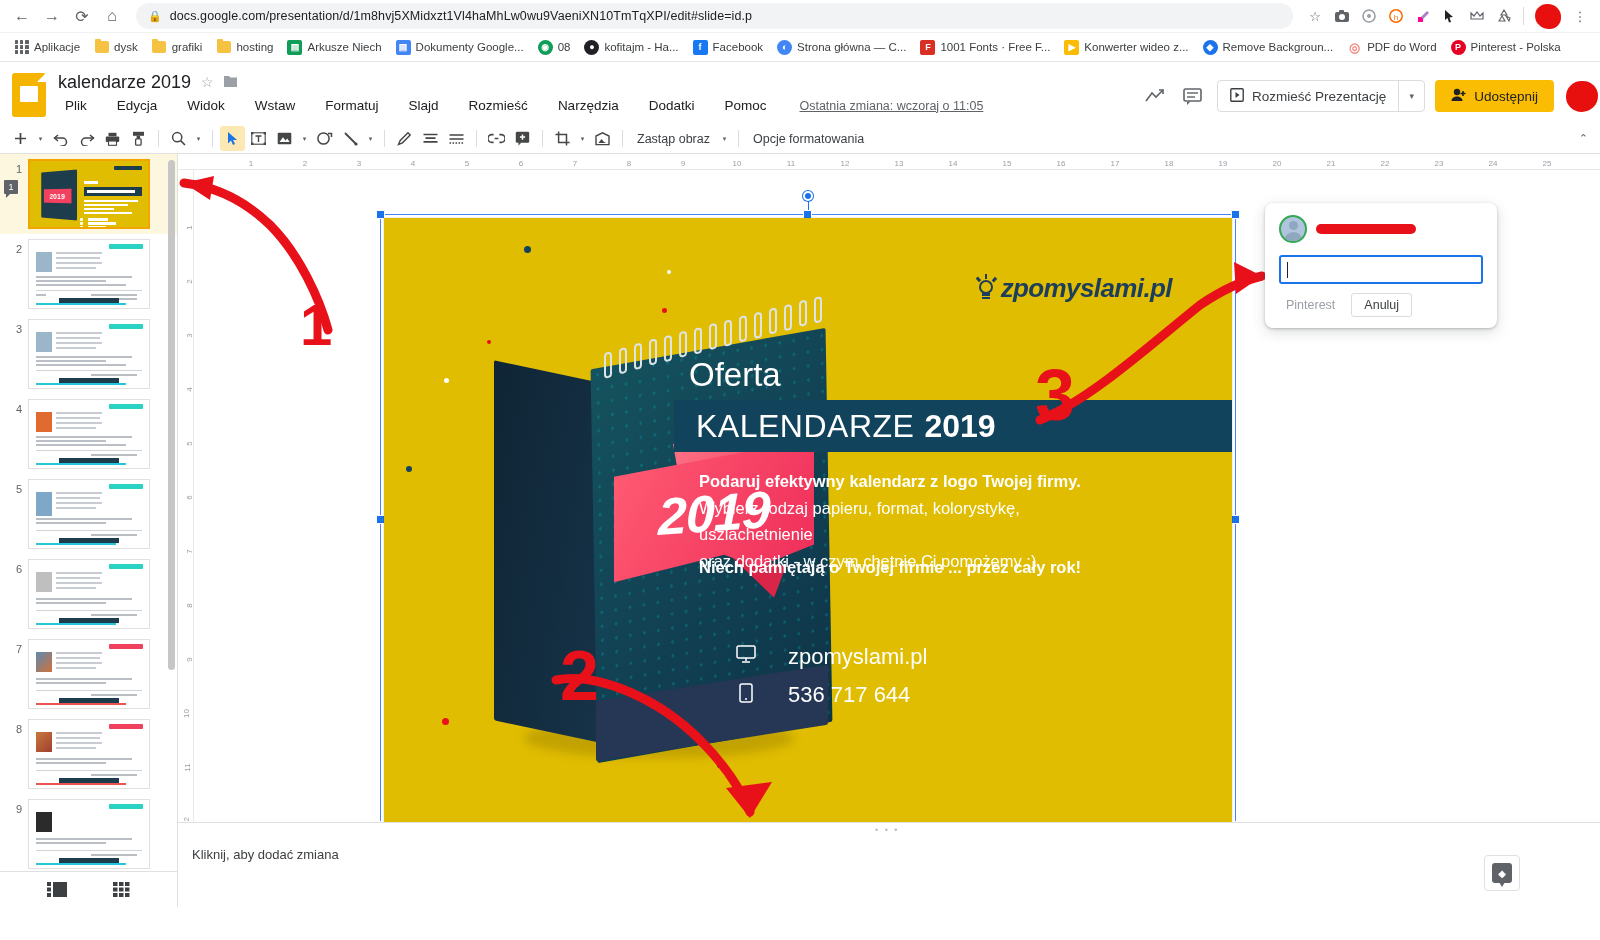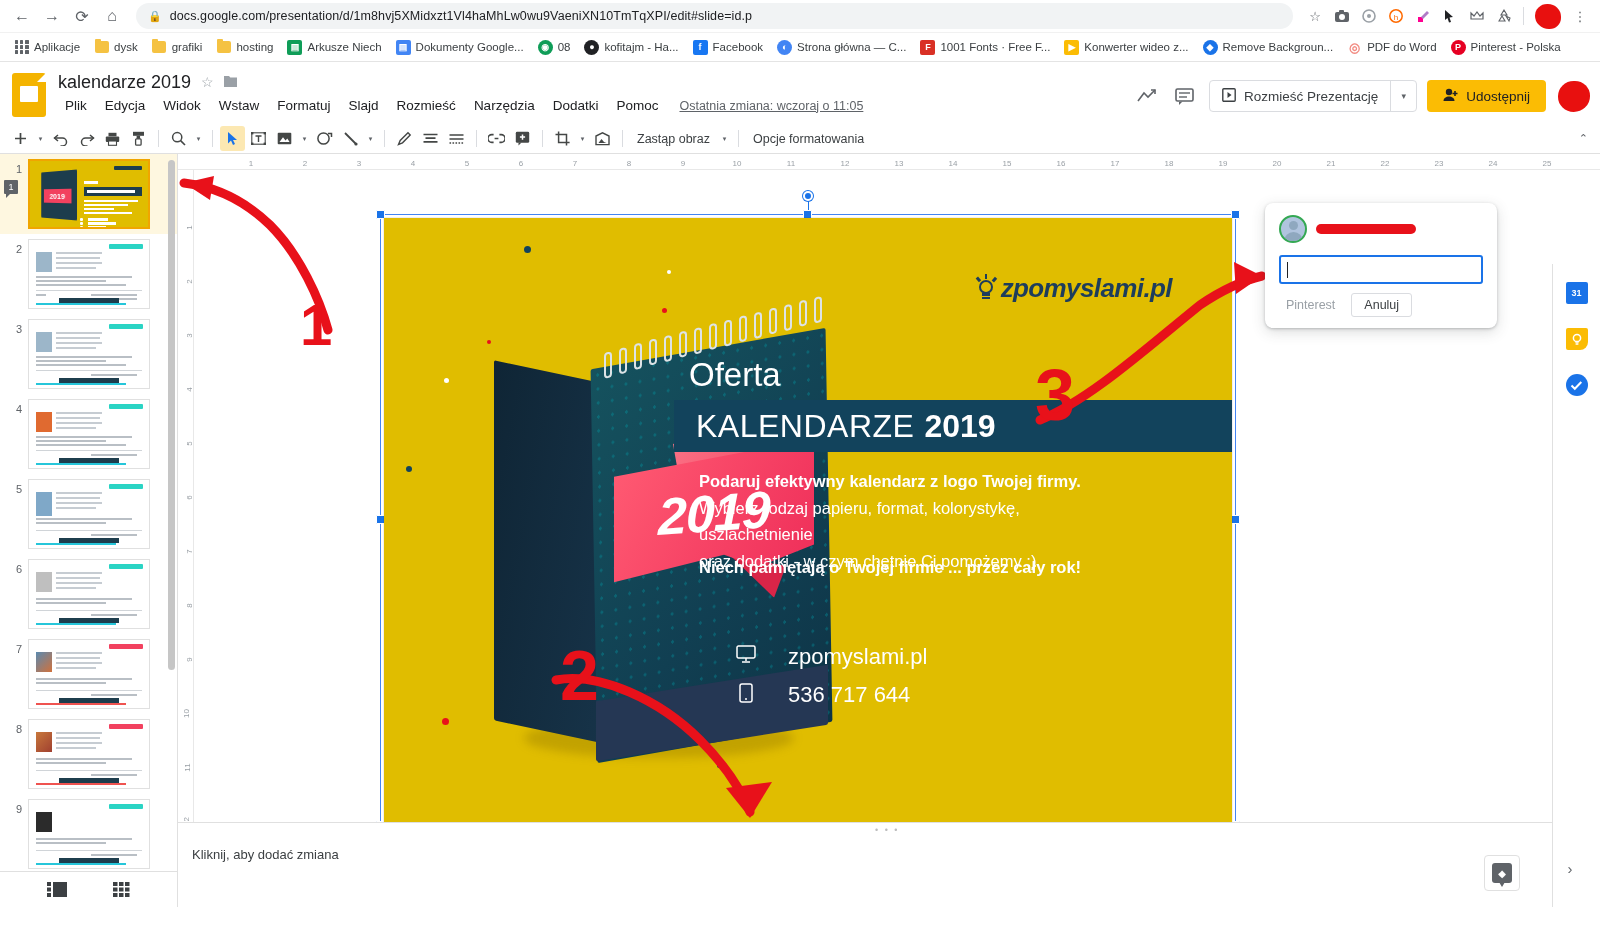--- a/index.html
+++ b/index.html
@@ -65,40 +65,40 @@
     position: relative;
   }
   .folder::before {
     content: ''; position: absolute; top: -2px; left: 0; width: 6px;
     height: 3px; background: #f5c242; border-radius: 1px 1px 0 0;
   }
 
   
   .gs-header {
     height: 62px; display: flex; align-items: flex-start;
-    padding: 8px 10px 0 12px; background: #fff; position: relative;
+    padding: 8px 2px 0 12px; background: #fff; position: relative;
   }
   .gs-logo {
     width: 34px; height: 44px; background: #f4b400; border-radius: 3px;
     position: relative; flex-shrink: 0; margin-top: 3px;
   }
   .gs-logo::after {
     content: ''; position: absolute; left: 8px; top: 13px; width: 18px;
     height: 16px; background: #fff; border-radius: 1px;
   }
   .gs-logo::before {
     content: ''; position: absolute; right: 0; top: 0;
     border-width: 0 0 9px 9px; border-style: solid;
     border-color: transparent transparent #fff transparent;
   }
   .title-block { margin-left: 12px; flex: 1; }
   .title-row { display: flex; align-items: center; gap: 10px; height: 24px; }
   .doc-title { font-size: 18px; color: #202124; font-weight: 400; }
   .title-ico { color: #9aa0a6; font-size: 14px; }
-  .menu-row { display: flex; align-items: center; gap: 4px; margin-top: 1px; }
+  .menu-row { display: flex; align-items: center; gap: 16px; margin-top: 1px; }
   .menu-item {
     font-size: 13.5px; color: #202124; padding: 3px 7px; border-radius: 3px;
   }
   .last-edit {
     font-size: 12.5px; color: #5f6368; margin-left: 10px;
     text-decoration: underline;
   }
   .header-right {
     display: flex; align-items: center; gap: 10px; margin-top: 10px;
   }
@@ -1174,35 +1174,20 @@
 
     <div class="notes-bar" style="left:0">
       <div class="notes-grip">• • •</div>
       <div class="notes-txt">Kliknij, aby dodać zmiana</div>
       <div class="explore-btn">
         <span class="explore-glyph"></span>
       </div>
     </div>
   </div>
 
-  <div class="right-rail">
-    <div class="rail-ico cal-ico">31</div>
-    <div class="rail-ico keep-ico">
-      <svg width="12" height="13" viewBox="0 0 12 13">
-          <circle cx="6" cy="5" r="3.6" fill="none" stroke="#fff" stroke-width="1.5"></circle>
-          <path d="M4.3 9 h3.4 M4.6 11 h2.8" stroke="#fff" stroke-width="1.4"></path>
-        </svg>
-    </div>
-    <div class="rail-ico tasks-ico">
-      <svg width="13" height="11" viewBox="0 0 13 11">
-          <path d="M1.5 5.5 L4.8 8.8 L11.3 2" fill="none" stroke="#fff" stroke-width="2"></path>
-        </svg>
-    </div>
-    <div class="rail-expand">›</div>
-  </div>
 </div>
 
 <div class="comment-pop">
   <div class="cp-head">
     <div class="cp-avatar"></div>
     <div class="cp-name"></div>
   </div>
   <div class="cp-input">
     <span class="cp-caret"></span>
   </div>

